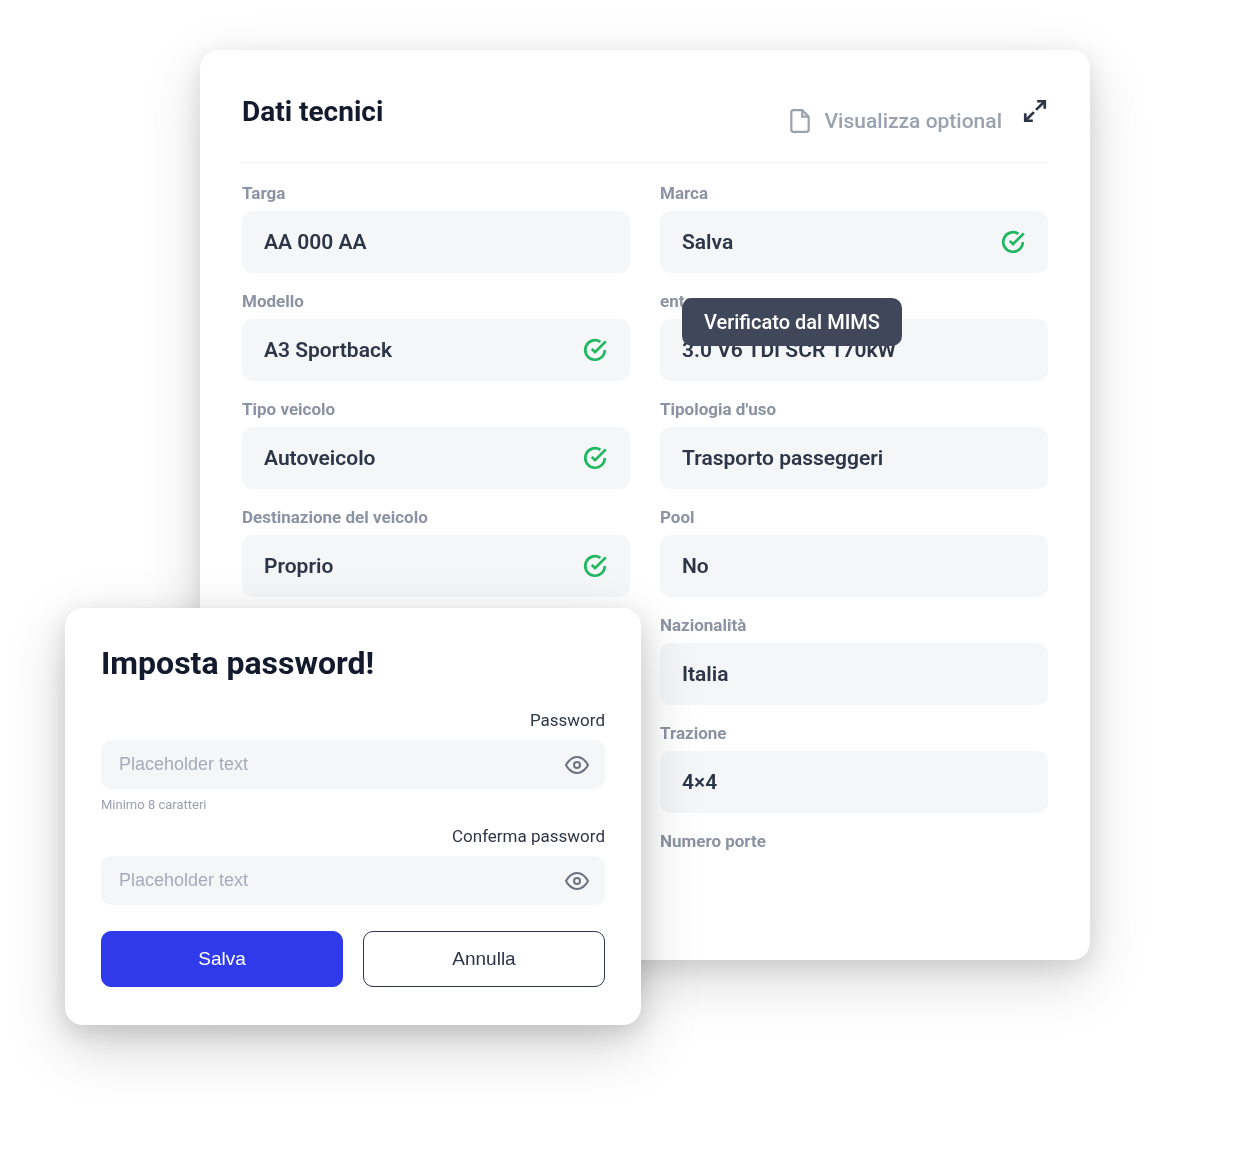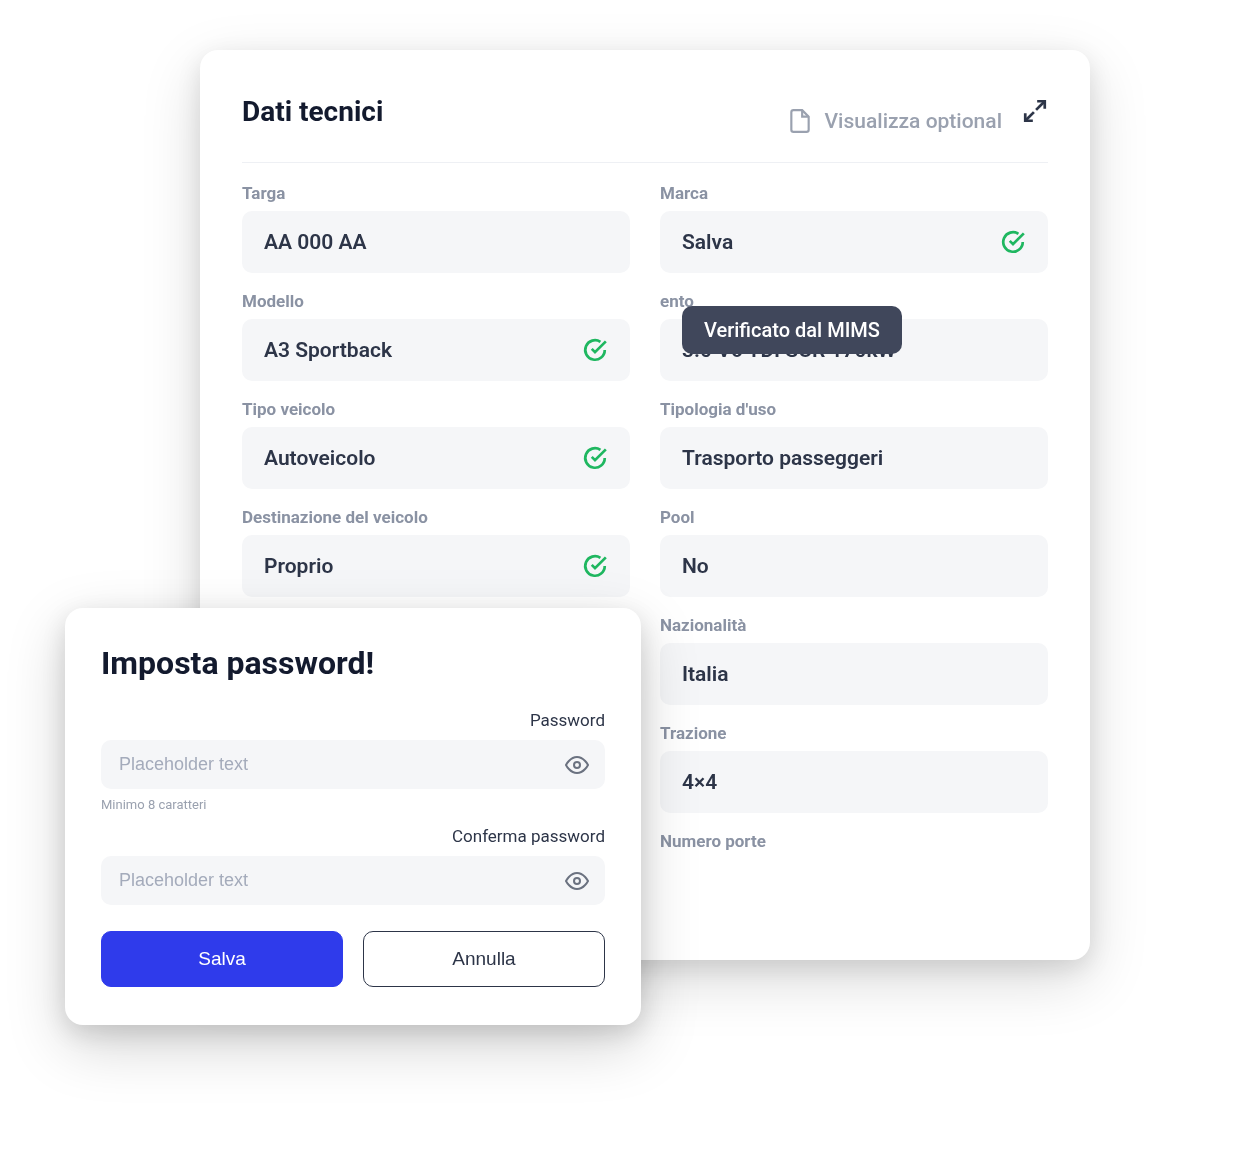--- a/index.html
+++ b/index.html
@@ -80,21 +80,21 @@
       align-items: center;
       min-height: 62px;
     }
     .check-icon {
       width: 26px;
       height: 26px;
       flex-shrink: 0;
     }
     .tooltip {
       position: absolute;
-      top: 256px;
+      top: 248px;
       left: 482px;
       background: #40475b;
       color: #fff;
       padding: 12px 22px;
       border-radius: 10px;
       font-size: 20px;
       font-weight: 500;
       z-index: 10;
     }
     .panel-password {

